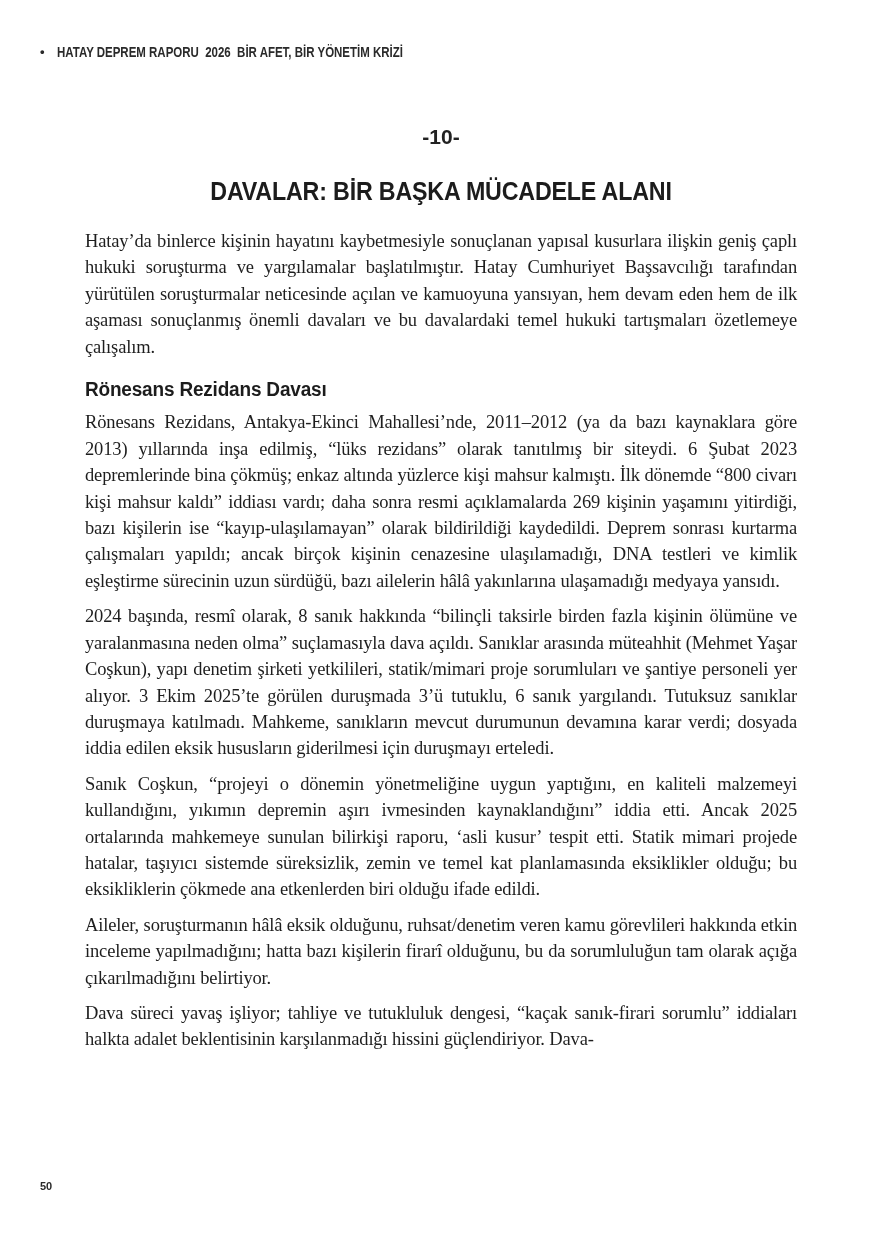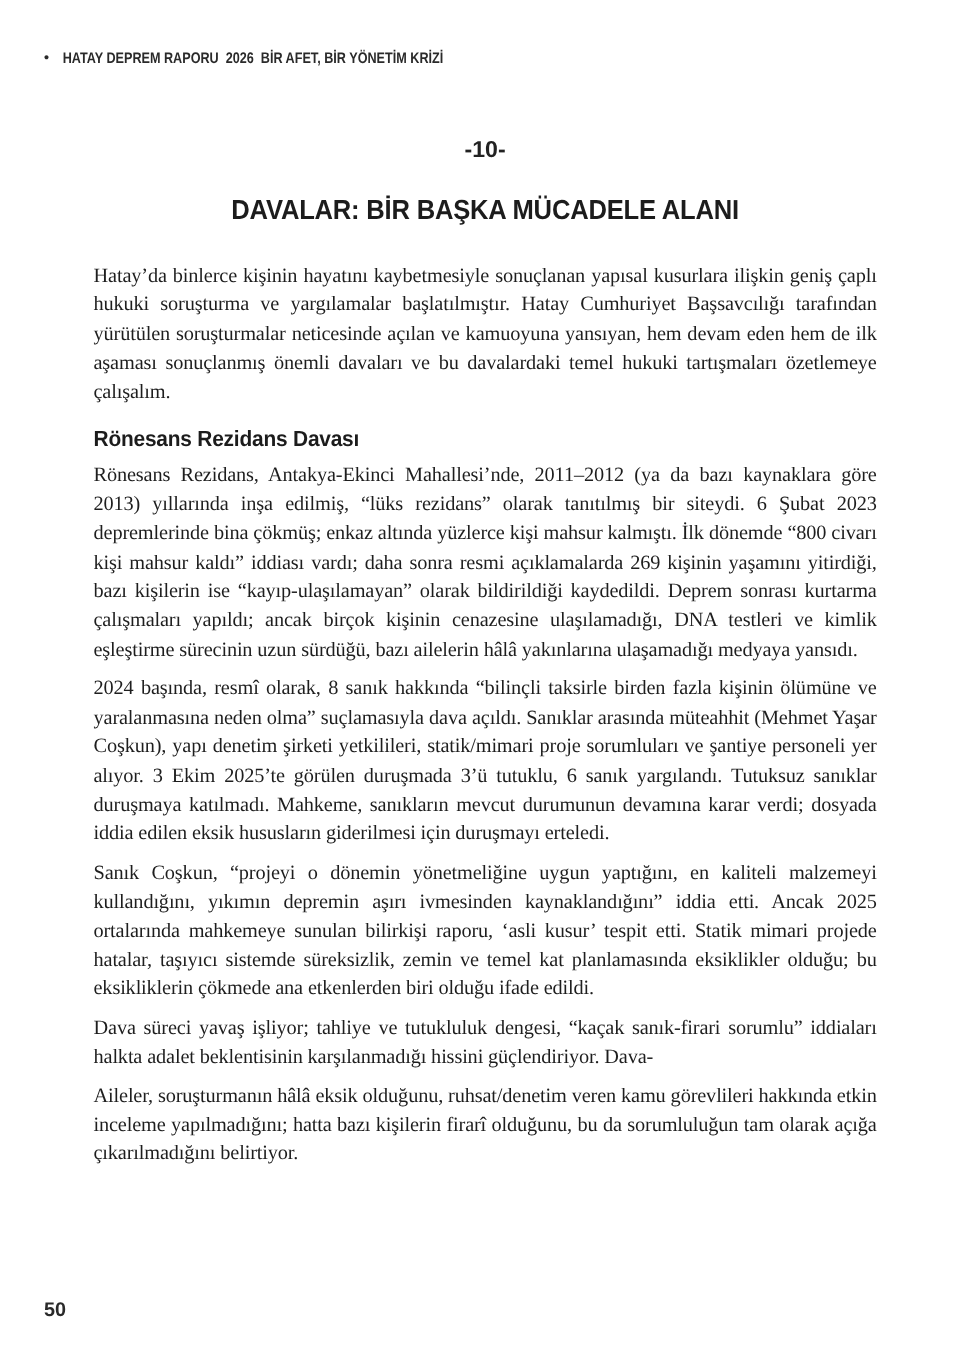--- a/index.html
+++ b/index.html
@@ -56,21 +56,21 @@
     text-align: center;
     font-family: "Liberation Sans", "DejaVu Sans", sans-serif;
     font-weight: 700;
     font-size: 25px;
     letter-spacing: -0.2px;
     color: #1c1c1c;
     transform: scaleX(0.93);
     transform-origin: center;
   }
   .body-text {
-    margin-top: 32px;
+    margin-top: 22px;
     font-family: "Liberation Serif", "DejaVu Serif", serif;
     font-size: 18.5px;
     line-height: 26.4px;
     color: #1e1e1e;
   }
   .body-text p {
     margin: 0 0 9px 0;
     text-align: justify;
     letter-spacing: -0.15px;
   }
@@ -83,21 +83,21 @@
     letter-spacing: -0.2px;
     transform: scaleX(0.95);
     transform-origin: left center;
   }
   .page-number {
     position: absolute;
     left: 40px;
     top: 1180px;
     font-family: "Liberation Sans", "DejaVu Sans", sans-serif;
     font-weight: 700;
-    font-size: 18px;
+    font-size: 11px;
     color: #2a2a2a;
   }
 </style>
 </head>
 <body>
 
 <div class="page">
 
   <header class="running-header">
     <span class="bullet">•</span>
@@ -111,21 +111,21 @@
     <h1 class="chapter-title">DAVALAR: BİR BAŞKA MÜCADELE ALANI</h1>
 
     <div class="body-text">
       <p>Hatay’da binlerce kişinin hayatını kaybetmesiyle sonuçlanan yapısal kusurlara ilişkin geniş çaplı hukuki soruşturma ve yargılamalar başlatılmıştır. Hatay Cumhuriyet Başsavcılığı tarafından yürütülen soruşturmalar neticesinde açılan ve kamuoyuna yansıyan, hem devam eden hem de ilk aşaması sonuçlanmış önemli davaları ve bu davalardaki temel hukuki tartışmaları özetlemeye çalışalım.</p>
 
       <h2 class="sub-heading">Rönesans Rezidans Davası</h2>
 
       <p>Rönesans Rezidans, Antakya-Ekinci Mahallesi’nde, 2011–2012 (ya da bazı kaynaklara göre 2013) yıllarında inşa edilmiş, “lüks rezidans” olarak tanıtılmış bir siteydi. 6 Şubat 2023 depremlerinde bina çökmüş; enkaz altında yüzlerce kişi mahsur kalmıştı. İlk dönemde “800 civarı kişi mahsur kaldı” iddiası vardı; daha sonra resmi açıklamalarda 269 kişinin yaşamını yitirdiği, bazı kişilerin ise “kayıp-ulaşılamayan” olarak bildirildiği kaydedildi. Deprem sonrası kurtarma çalışmaları yapıldı; ancak birçok kişinin cenazesine ulaşılamadığı, DNA testleri ve kimlik eşleştirme sürecinin uzun sürdüğü, bazı ailelerin hâlâ yakınlarına ulaşamadığı medyaya yansıdı.</p>
       <p>2024 başında, resmî olarak, 8 sanık hakkında “bilinçli taksirle birden fazla kişinin ölümüne ve yaralanmasına neden olma” suçlamasıyla dava açıldı. Sanıklar arasında müteahhit (Mehmet Yaşar Coşkun), yapı denetim şirketi yetkilileri, statik/mimari proje sorumluları ve şantiye personeli yer alıyor. 3 Ekim 2025’te görülen duruşmada 3’ü tutuklu, 6 sanık yargılandı. Tutuksuz sanıklar duruşmaya katılmadı. Mahkeme, sanıkların mevcut durumunun devamına karar verdi; dosyada iddia edilen eksik hususların giderilmesi için duruşmayı erteledi.</p>
       <p>Sanık Coşkun, “projeyi o dönemin yönetmeliğine uygun yaptığını, en kaliteli malzemeyi kullandığını, yıkımın depremin aşırı ivmesinden kaynaklandığını” iddia etti. Ancak 2025 ortalarında mahkemeye sunulan bilirkişi raporu, ‘asli kusur’ tespit etti. Statik mimari projede hatalar, taşıyıcı sistemde süreksizlik, zemin ve temel kat planlamasında eksiklikler olduğu; bu eksikliklerin çökmede ana etkenlerden biri olduğu ifade edildi.</p>
+      <p>Aileler, soruşturmanın hâlâ eksik olduğunu, ruhsat/denetim veren kamu görevlileri hakkında etkin inceleme yapılmadığını; hatta bazı kişilerin firarî olduğunu, bu da sorumluluğun tam olarak açığa çıkarılmadığını belirtiyor.</p>
       <p>Dava süreci yavaş işliyor; tahliye ve tutukluluk dengesi, “kaçak sanık-firari sorumlu” iddiaları halkta adalet beklentisinin karşılanmadığı hissini güçlendiriyor. Dava-</p>
-      <p>Aileler, soruşturmanın hâlâ eksik olduğunu, ruhsat/denetim veren kamu görevlileri hakkında etkin inceleme yapılmadığını; hatta bazı kişilerin firarî olduğunu, bu da sorumluluğun tam olarak açığa çıkarılmadığını belirtiyor.</p>
     </div>
 
   </main>
 
   <div class="page-number">50</div>
 
 </div>
 
 </body></html>

